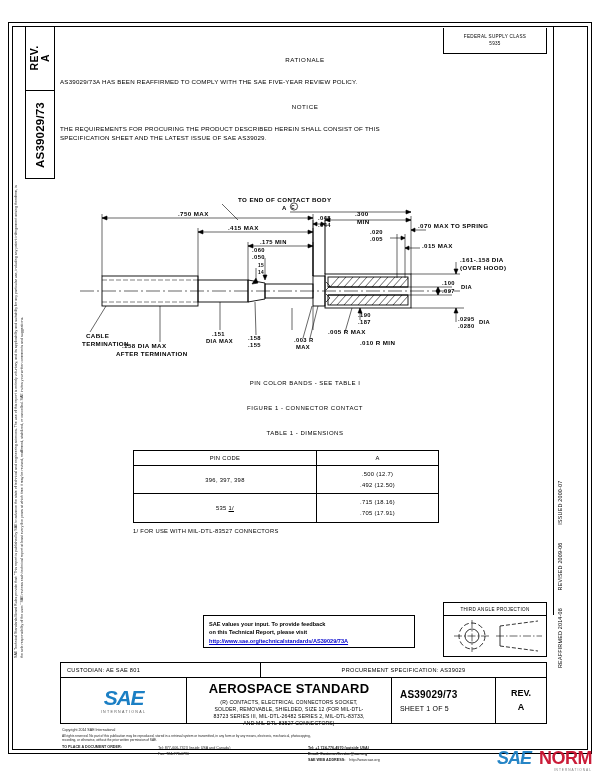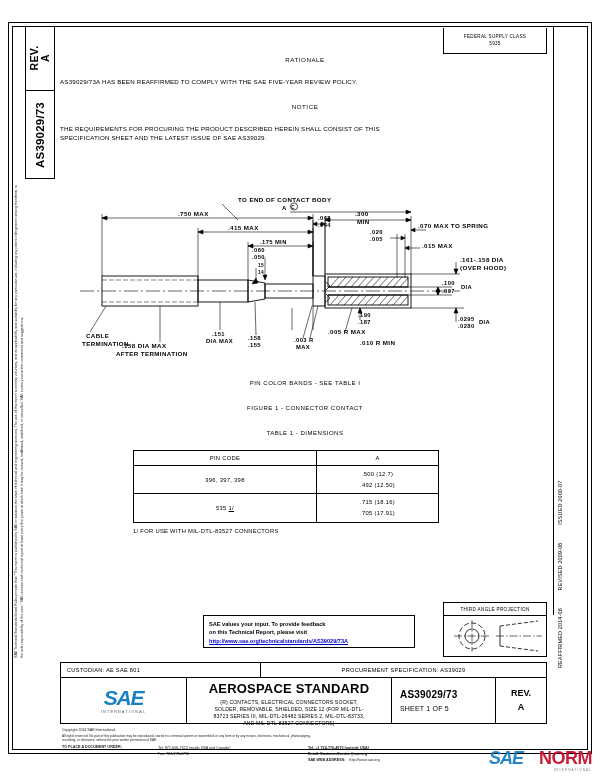--- a/index.html
+++ b/index.html
@@ -328,21 +328,21 @@
     opacity: .95;
   }
   .wm-row { display: flex; align-items: center; }
   .wm-sae {
     font-size: 18px; font-weight: bold; font-style: italic;
     color: #1b7fc4; letter-spacing: -1px; line-height: 1;
   }
   .wm-norm {
     font-size: 18px; font-weight: bold;
     color: #c8102e; letter-spacing: -.5px; line-height: 1;
-    margin-left: 16px;
+    margin-left: 8px;
   }
   .wm-sub {
     font-size: 3.2px; color: #777; letter-spacing: 1px;
     margin-top: 1px;
   }
 </style>
 </head>
 <body>
 
 <div id="page">

